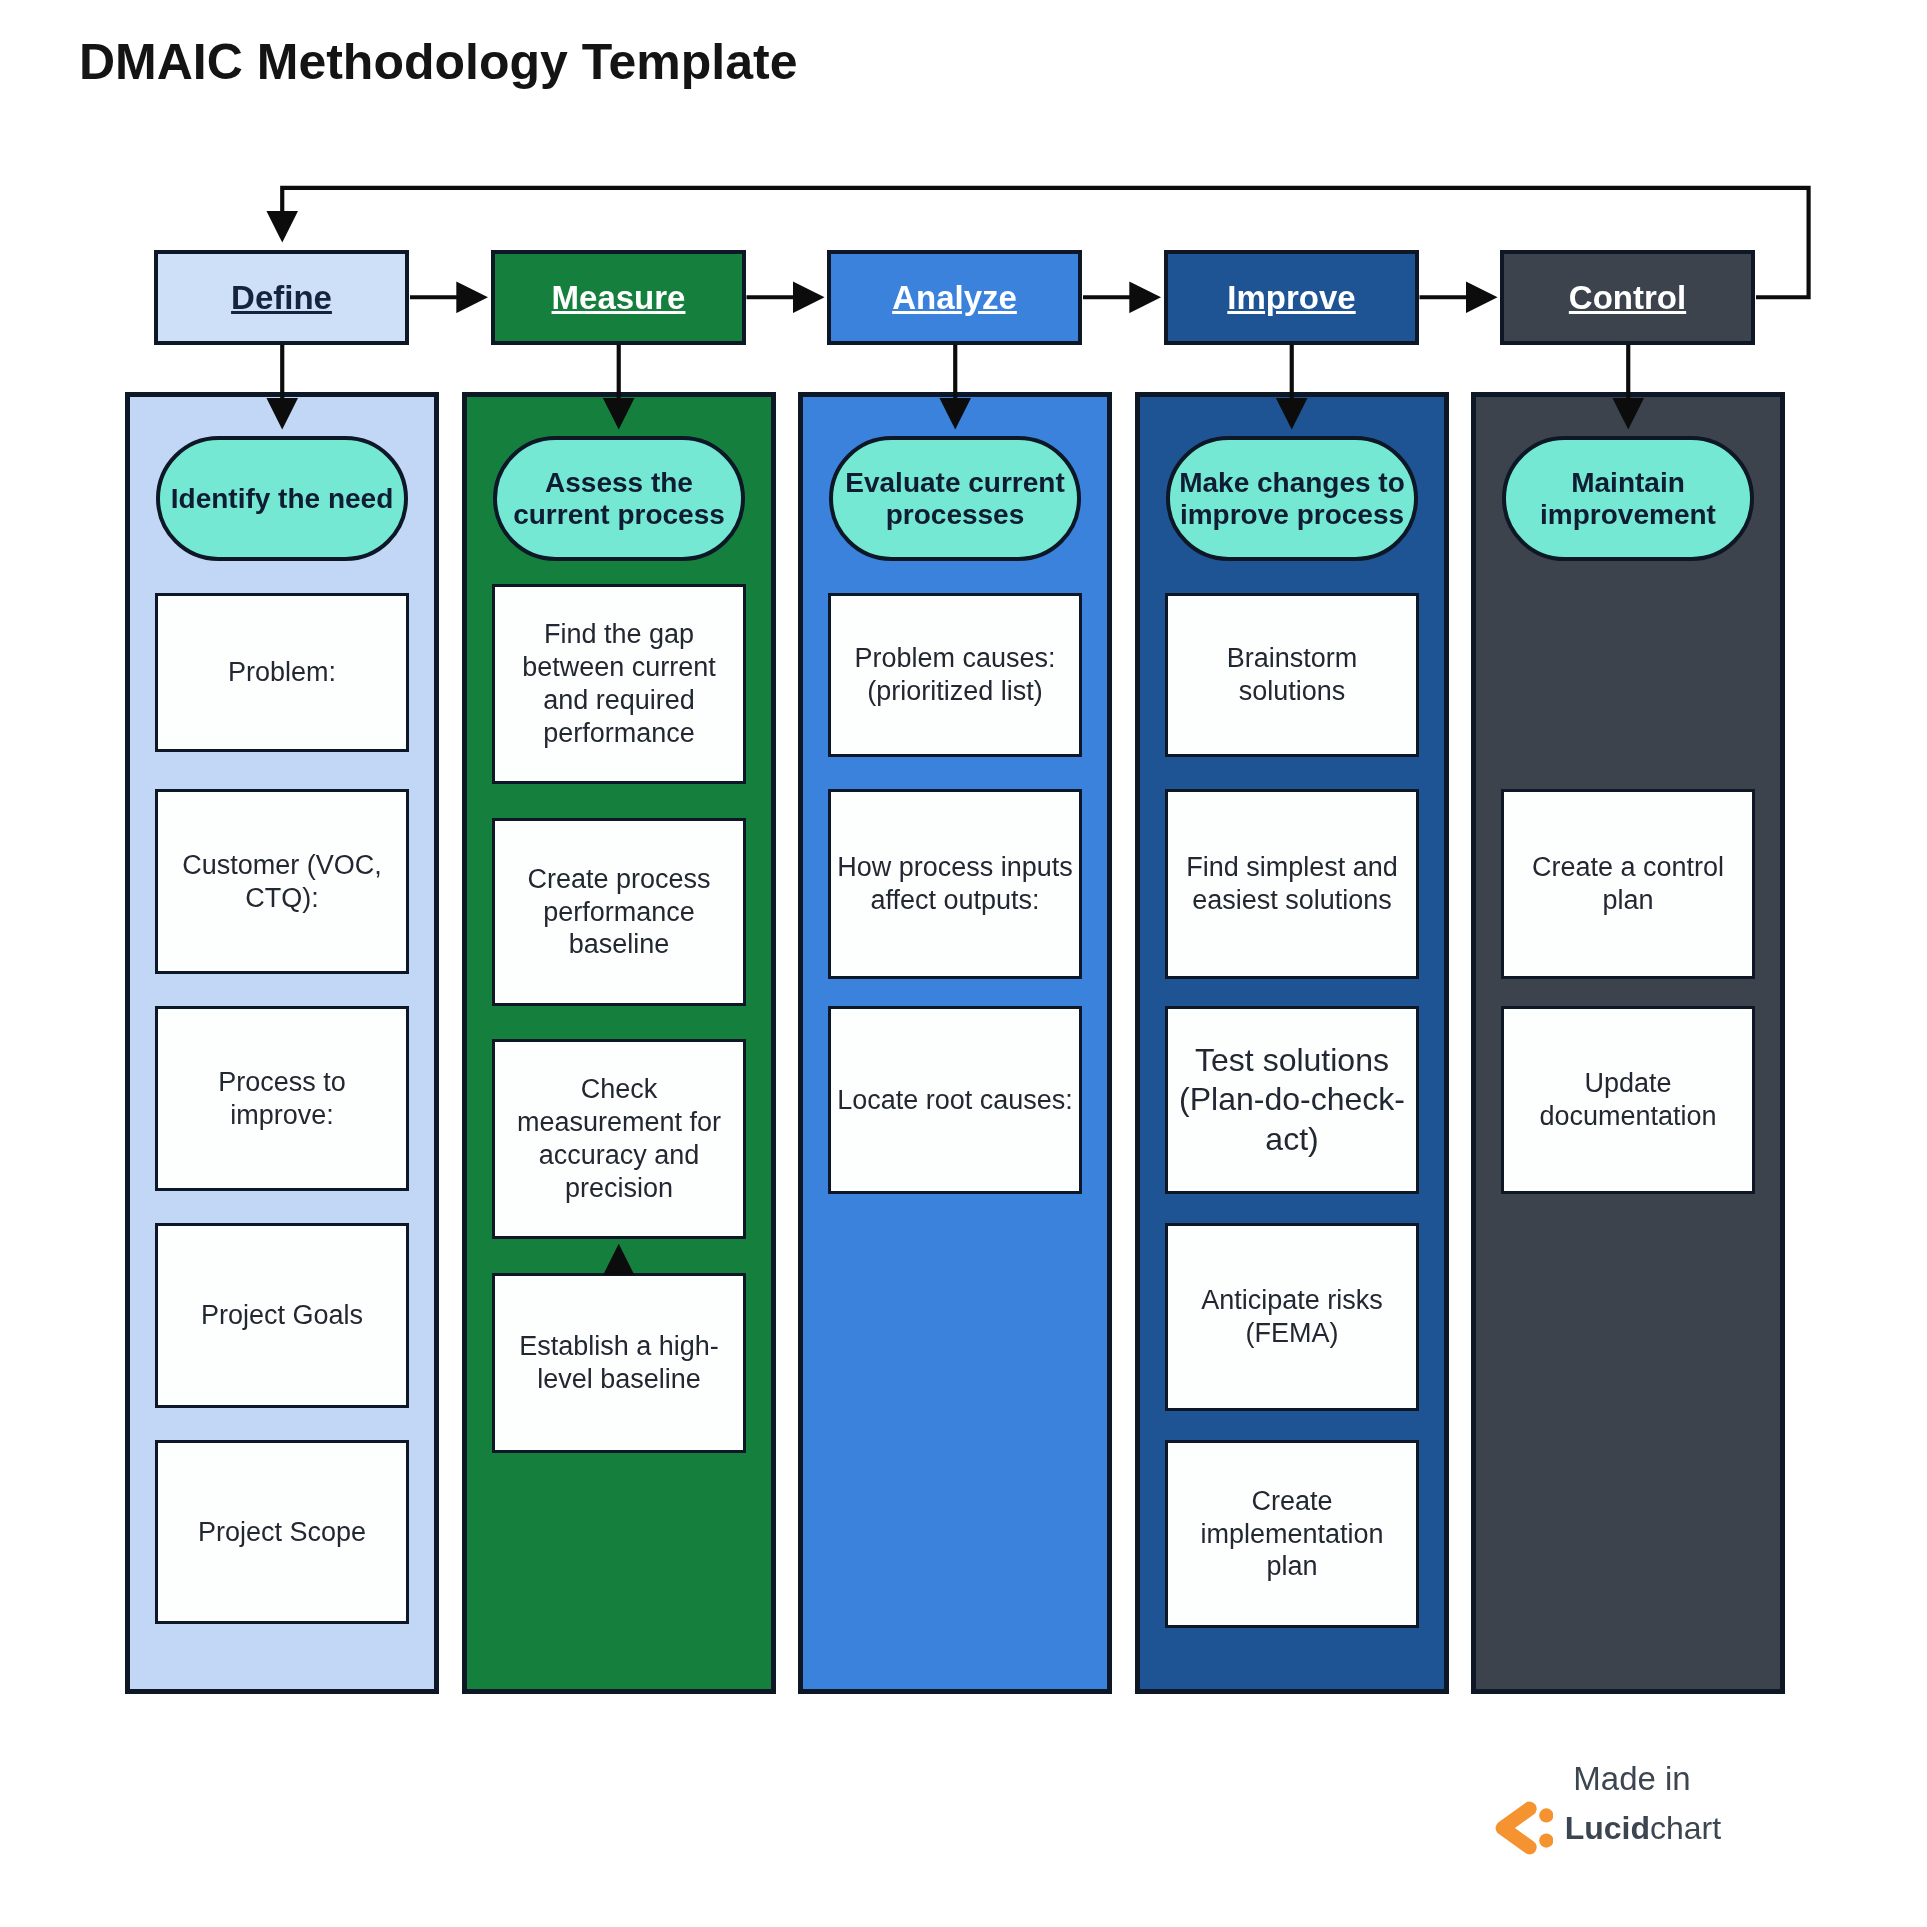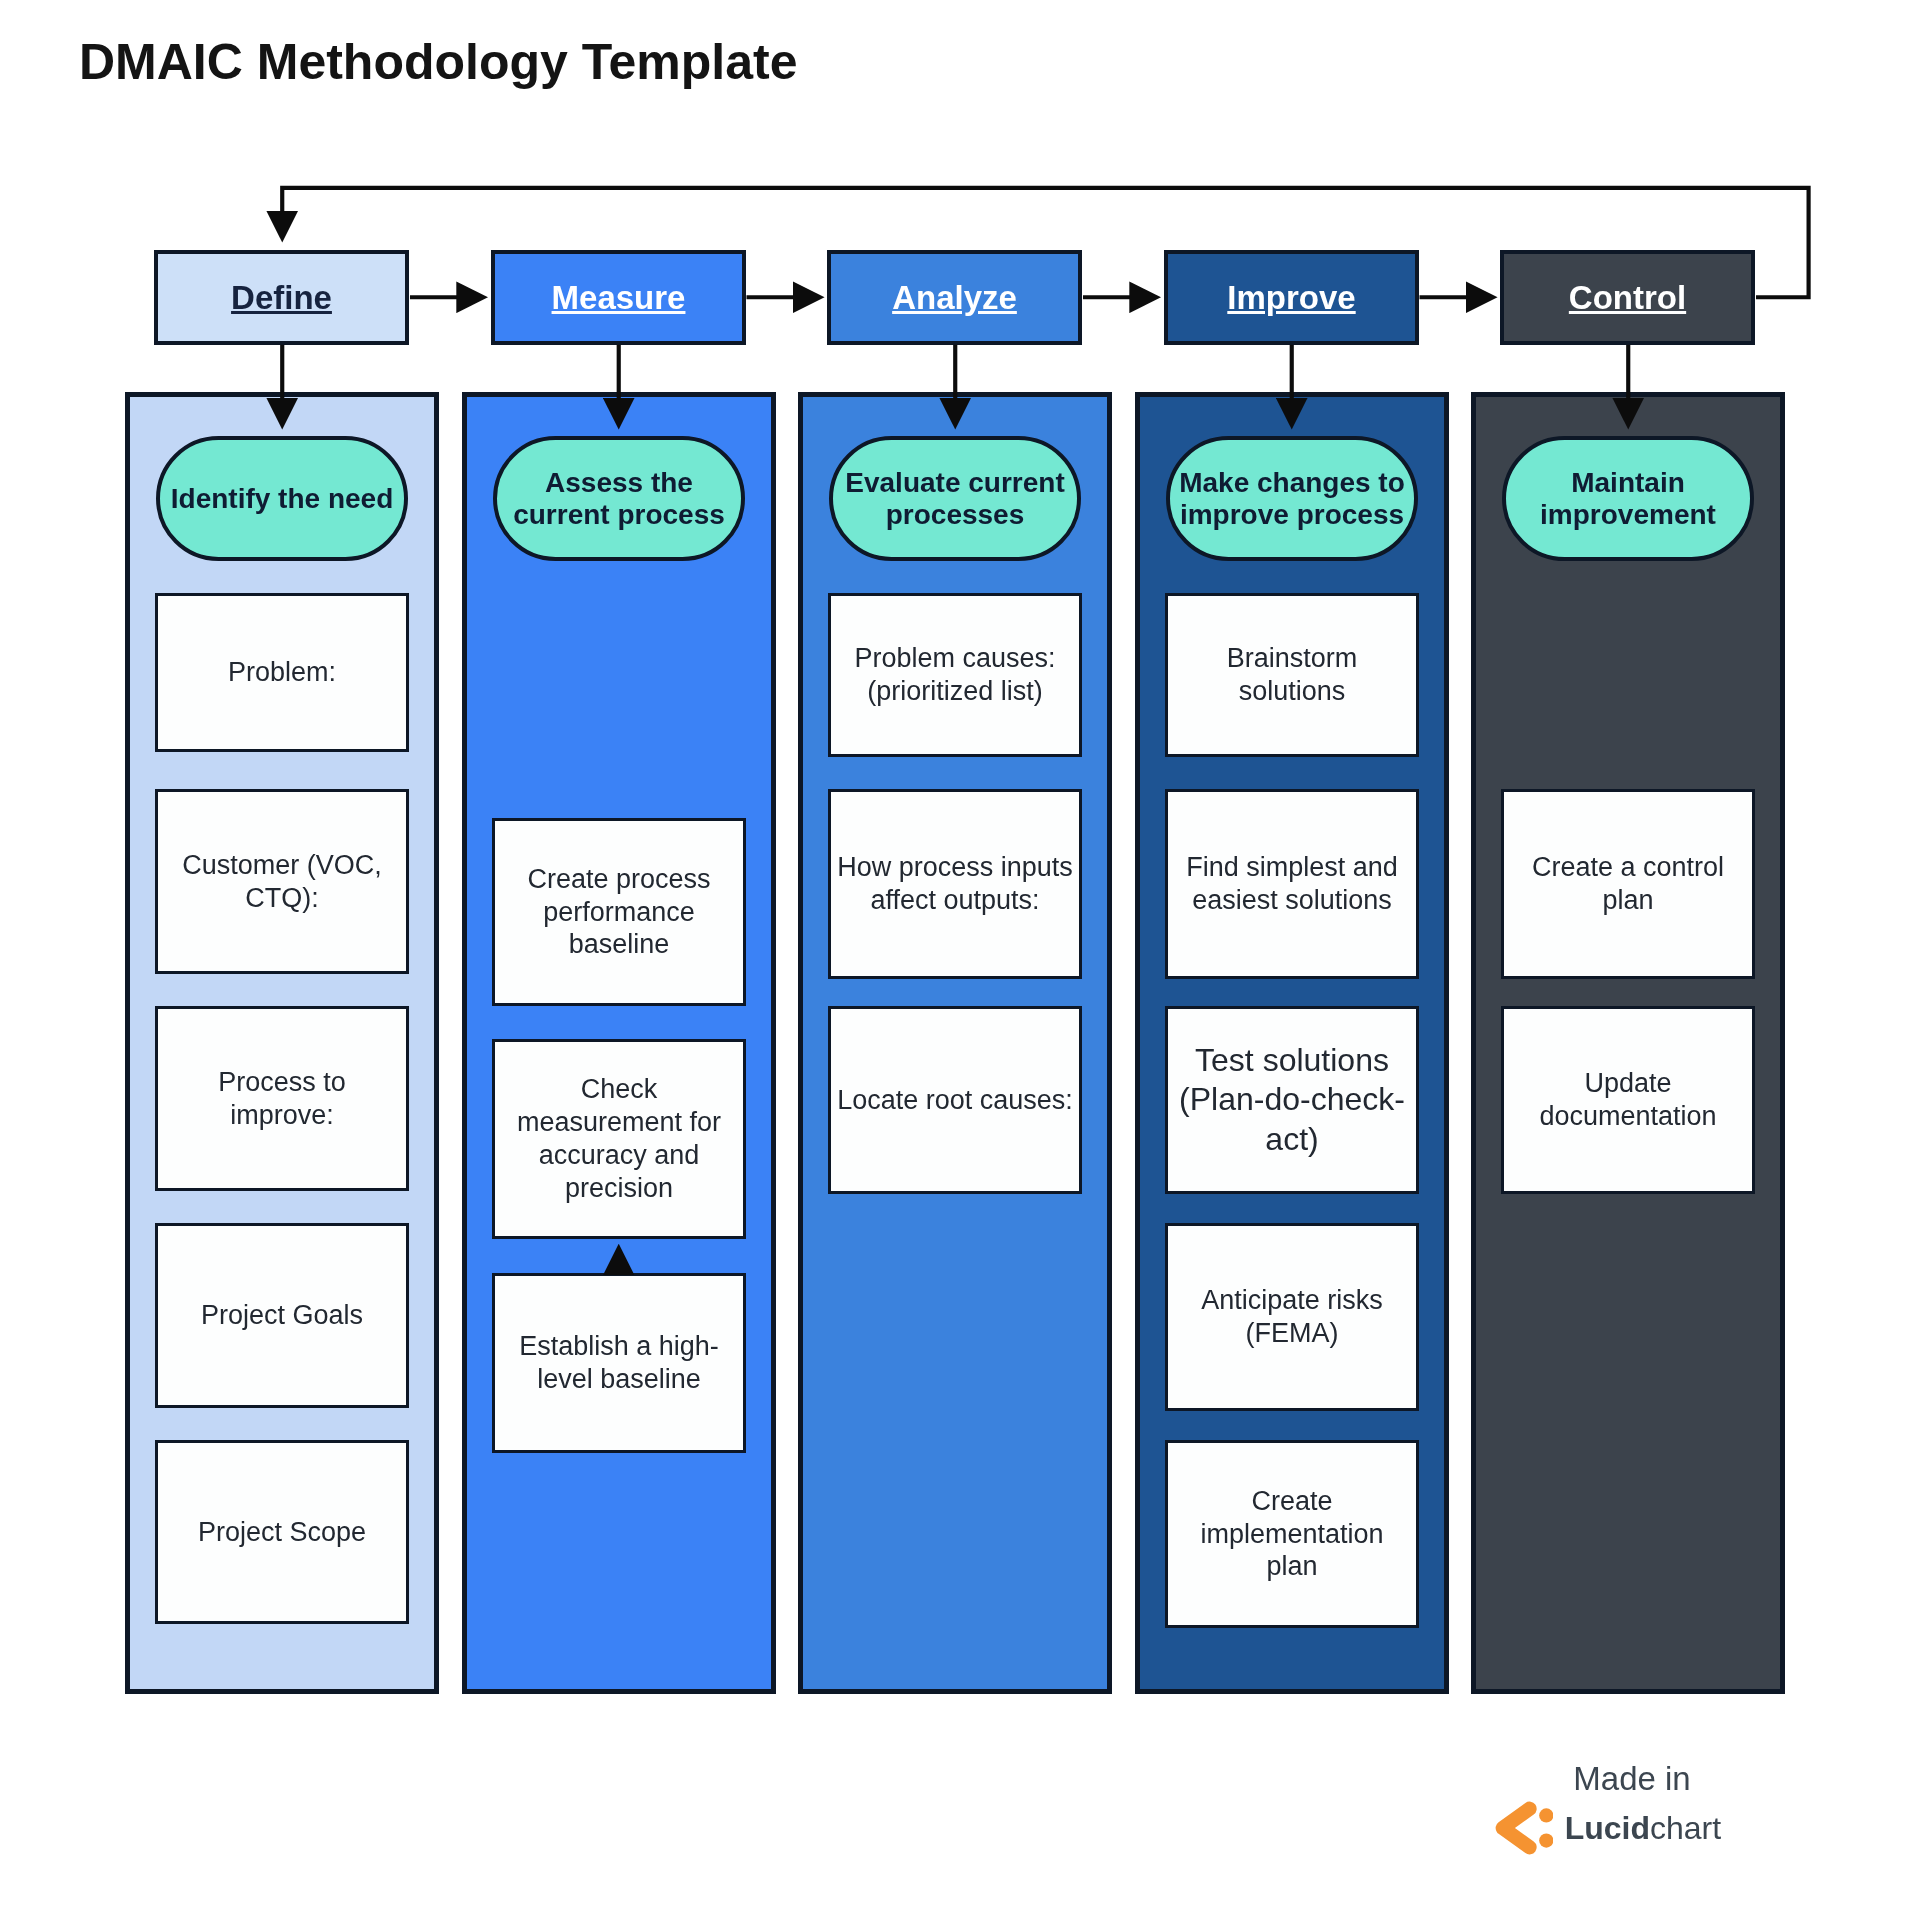--- a/index.html
+++ b/index.html
@@ -18,21 +18,21 @@
         background:#74e8d2;color:#0f1c33;
         display:flex;align-items:center;justify-content:center;text-align:center;
         font-size:28px;font-weight:bold;line-height:1.12;padding:0 6.7px;}
   .box{position:absolute;width:254px;border:3.3px solid #0d1726;box-sizing:border-box;
        background:#fdfefe;color:#222831;
        display:flex;align-items:center;justify-content:center;text-align:center;
        font-size:27px;line-height:1.22;padding:0 5px;}
   .box.tight{font-size:32px;padding:0 1.7px;}
   .bg-define{background:#c2d7f6;}
   .hdr-define{background:#cde0f8;color:#16233f;}
-  .bg-measure{background:#3b82f6;}
+  .bg-measure{background:#15803d;}
   .bg-analyze{background:#3b82dd;}
   .bg-improve{background:#1e5493;}
   .bg-control{background:#3c434c;}
   .connectors{position:absolute;left:0;top:0;pointer-events:none;z-index:5;}
   .made-in{position:absolute;left:1494px;top:1760px;width:276px;text-align:center;
            font-size:33px;color:#3c4650;}
   .brand-row{position:absolute;left:1491px;top:1797px;display:flex;
              align-items:center;gap:11.7px;}
   .brand-text{font-size:32px;color:#3c4650;}
   .brand-bold{font-weight:bold;}
@@ -53,20 +53,21 @@
   <div class="panel bg-define" style="left:125px"></div>
   <div class="pill" style="left:156px">Identify the need</div>
   <div class="box" style="left:155px;top:593px;height:159px">Problem:</div>
   <div class="box" style="left:155px;top:789px;height:185px">Customer (VOC, CTQ):</div>
   <div class="box" style="left:155px;top:1006px;height:185px">Process to improve:</div>
   <div class="box" style="left:155px;top:1223px;height:185px">Project Goals</div>
   <div class="box" style="left:155px;top:1440px;height:184px">Project Scope</div>
 
   <div class="panel bg-measure" style="left:462px"></div>
   <div class="pill" style="left:493px">Assess the current process</div>
+  <div class="box" style="left:492px;top:584px;height:200px">Find the gap between current and required performance</div>
   <div class="box" style="left:492px;top:818px;height:188px">Create process performance baseline</div>
   <div class="box" style="left:492px;top:1039px;height:200px">Check measurement for accuracy and precision</div>
   <div class="box" style="left:492px;top:1273px;height:180px">Establish a high-level baseline</div>
 
   <div class="panel bg-analyze" style="left:798px"></div>
   <div class="pill" style="left:829px">Evaluate current processes</div>
   <div class="box" style="left:828px;top:593px;height:164px">Problem causes: (prioritized list)</div>
   <div class="box" style="left:828px;top:789px;height:190px">How process inputs affect outputs:</div>
   <div class="box" style="left:828px;top:1006px;height:188px">Locate root causes:</div>
 

